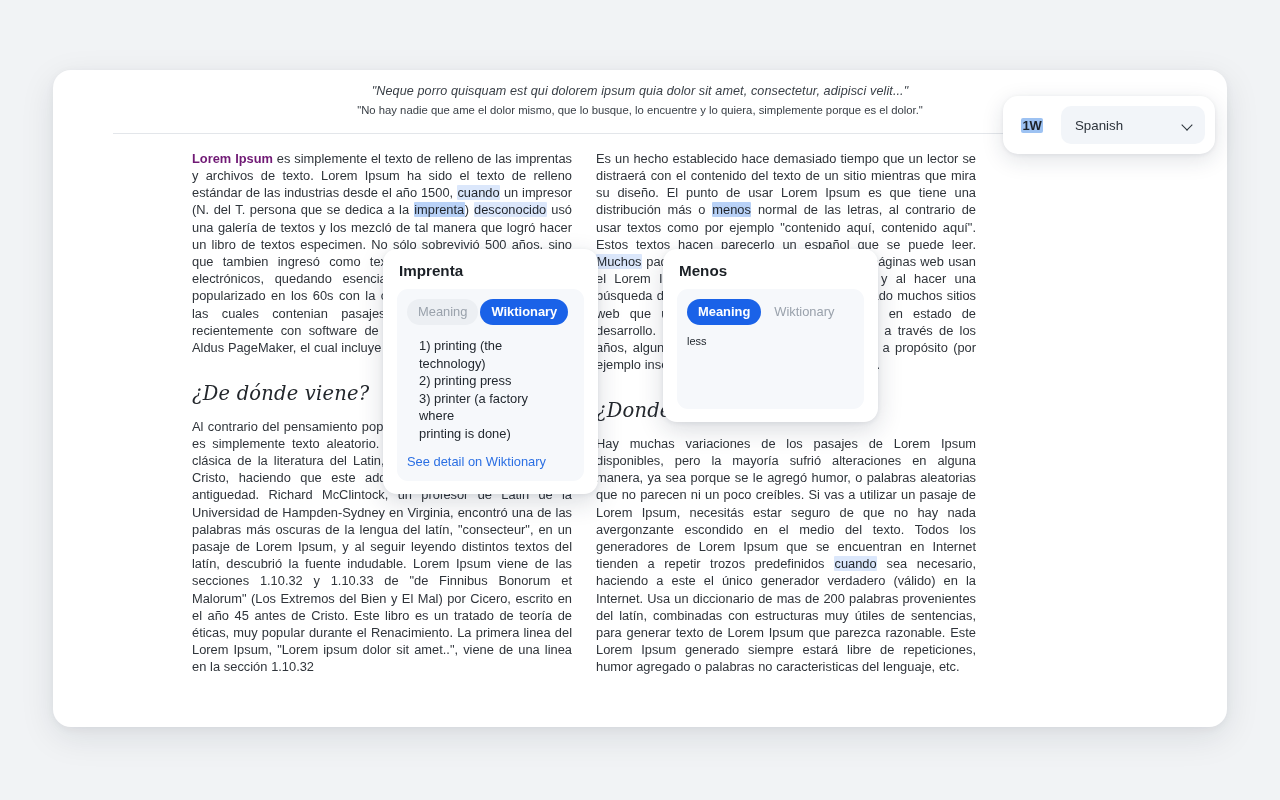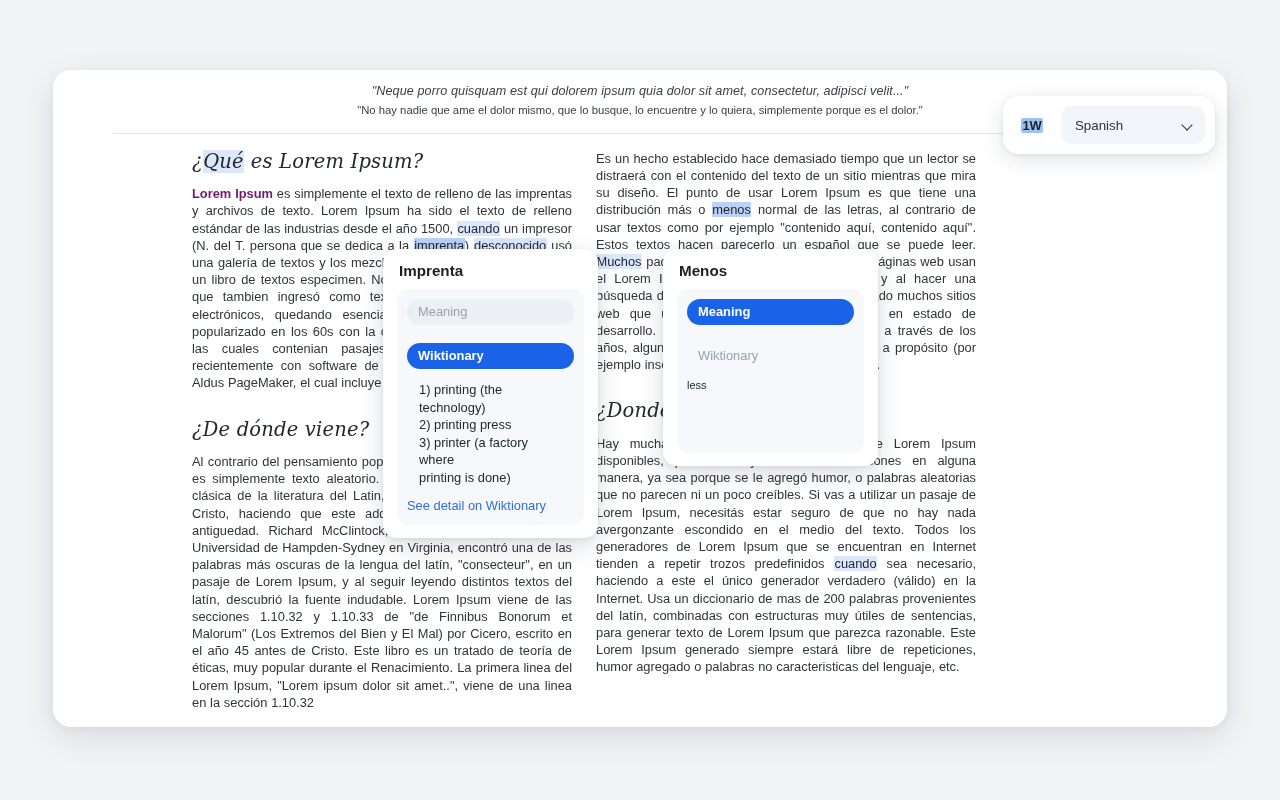--- a/index.html
+++ b/index.html
@@ -181,23 +181,22 @@
     color: #1b2026;
     margin: 0 0 10px 2px;
   }
   .popup-inner {
     background: #f6f8fb;
     border-radius: 11px;
     padding: 10px 10px 12px 10px;
   }
   .tabs {
     display: flex;
-    gap: 18px;
+    gap: 2px;
     margin-bottom: 10px;
-    flex-direction: column;
   }
   .tab {
     font-size: 12.9px;
     padding: 5px 11px 6px 11px;
     border-radius: 13px;
     cursor: pointer;
     white-space: nowrap;
   }
   .tab.active {
     background: #1a62e8;
@@ -245,21 +244,20 @@
     <div class="quote-block">
       <div class="quote-latin">"Neque porro quisquam est qui dolorem ipsum quia dolor sit amet, consectetur, adipisci velit..."</div>
       <div class="quote-es">"No hay nadie que ame el dolor mismo, que lo busque, lo encuentre y lo quiera, simplemente porque es el dolor."</div>
     </div>
     <div class="rule"></div>
 
     <div class="columns">
 
       <div class="col">
 
-        <h2 class="section-title"><span>¿</span><span class="hl-soft">Qué</span><span> es Lorem Ipsum?</span></h2>
 
         <p class="body"><b>Lorem Ipsum</b><span> es simplemente el texto de relleno de las imprentas y archivos de texto. Lorem Ipsum ha sido el texto de relleno estándar de las industrias desde el año 1500, </span><span class="hl-soft">cuando</span><span> un impresor (N. del T. persona que se dedica a la </span><span class="hl">imprenta</span><span>) </span><span class="hl-soft">desconocido</span><span> usó una galería de textos y los mezcló de tal manera que logró hacer un libro de textos especimen. No sólo sobrevivió 500 años, sino que tambien ingresó como texto de relleno en documentos electrónicos, quedando esencialmente igual al original. Fue popularizado en los 60s con la creación de las hojas "Letraset", las cuales contenian pasajes de Lorem Ipsum, y más recientemente con software de autoedición, como por ejemplo Aldus PageMaker, el cual incluye versiones de Lorem Ipsum.</span></p>
 
         <h2 class="section-title second">¿De dónde viene?</h2>
 
         <p class="body">Al contrario del pensamiento popular, el texto de Lorem Ipsum no es simplemente texto aleatorio. Tiene sus raices en una pieza clásica de la literatura del Latin, que data del año 45 antes de Cristo, haciendo que este adquiera mas de 2000 años de antiguedad. Richard McClintock, un profesor de Latin de la Universidad de Hampden-Sydney en Virginia, encontró una de las palabras más oscuras de la lengua del latín, "consecteur", en un pasaje de Lorem Ipsum, y al seguir leyendo distintos textos del latín, descubrió la fuente indudable. Lorem Ipsum viene de las secciones 1.10.32 y 1.10.33 de "de Finnibus Bonorum et Malorum" (Los Extremos del Bien y El Mal) por Cicero, escrito en el año 45 antes de Cristo. Este libro es un tratado de teoría de éticas, muy popular durante el Renacimiento. La primera linea del Lorem Ipsum, "Lorem ipsum dolor sit amet..", viene de una linea en la sección 1.10.32</p>
 
       </div>
 
       <div class="col">

